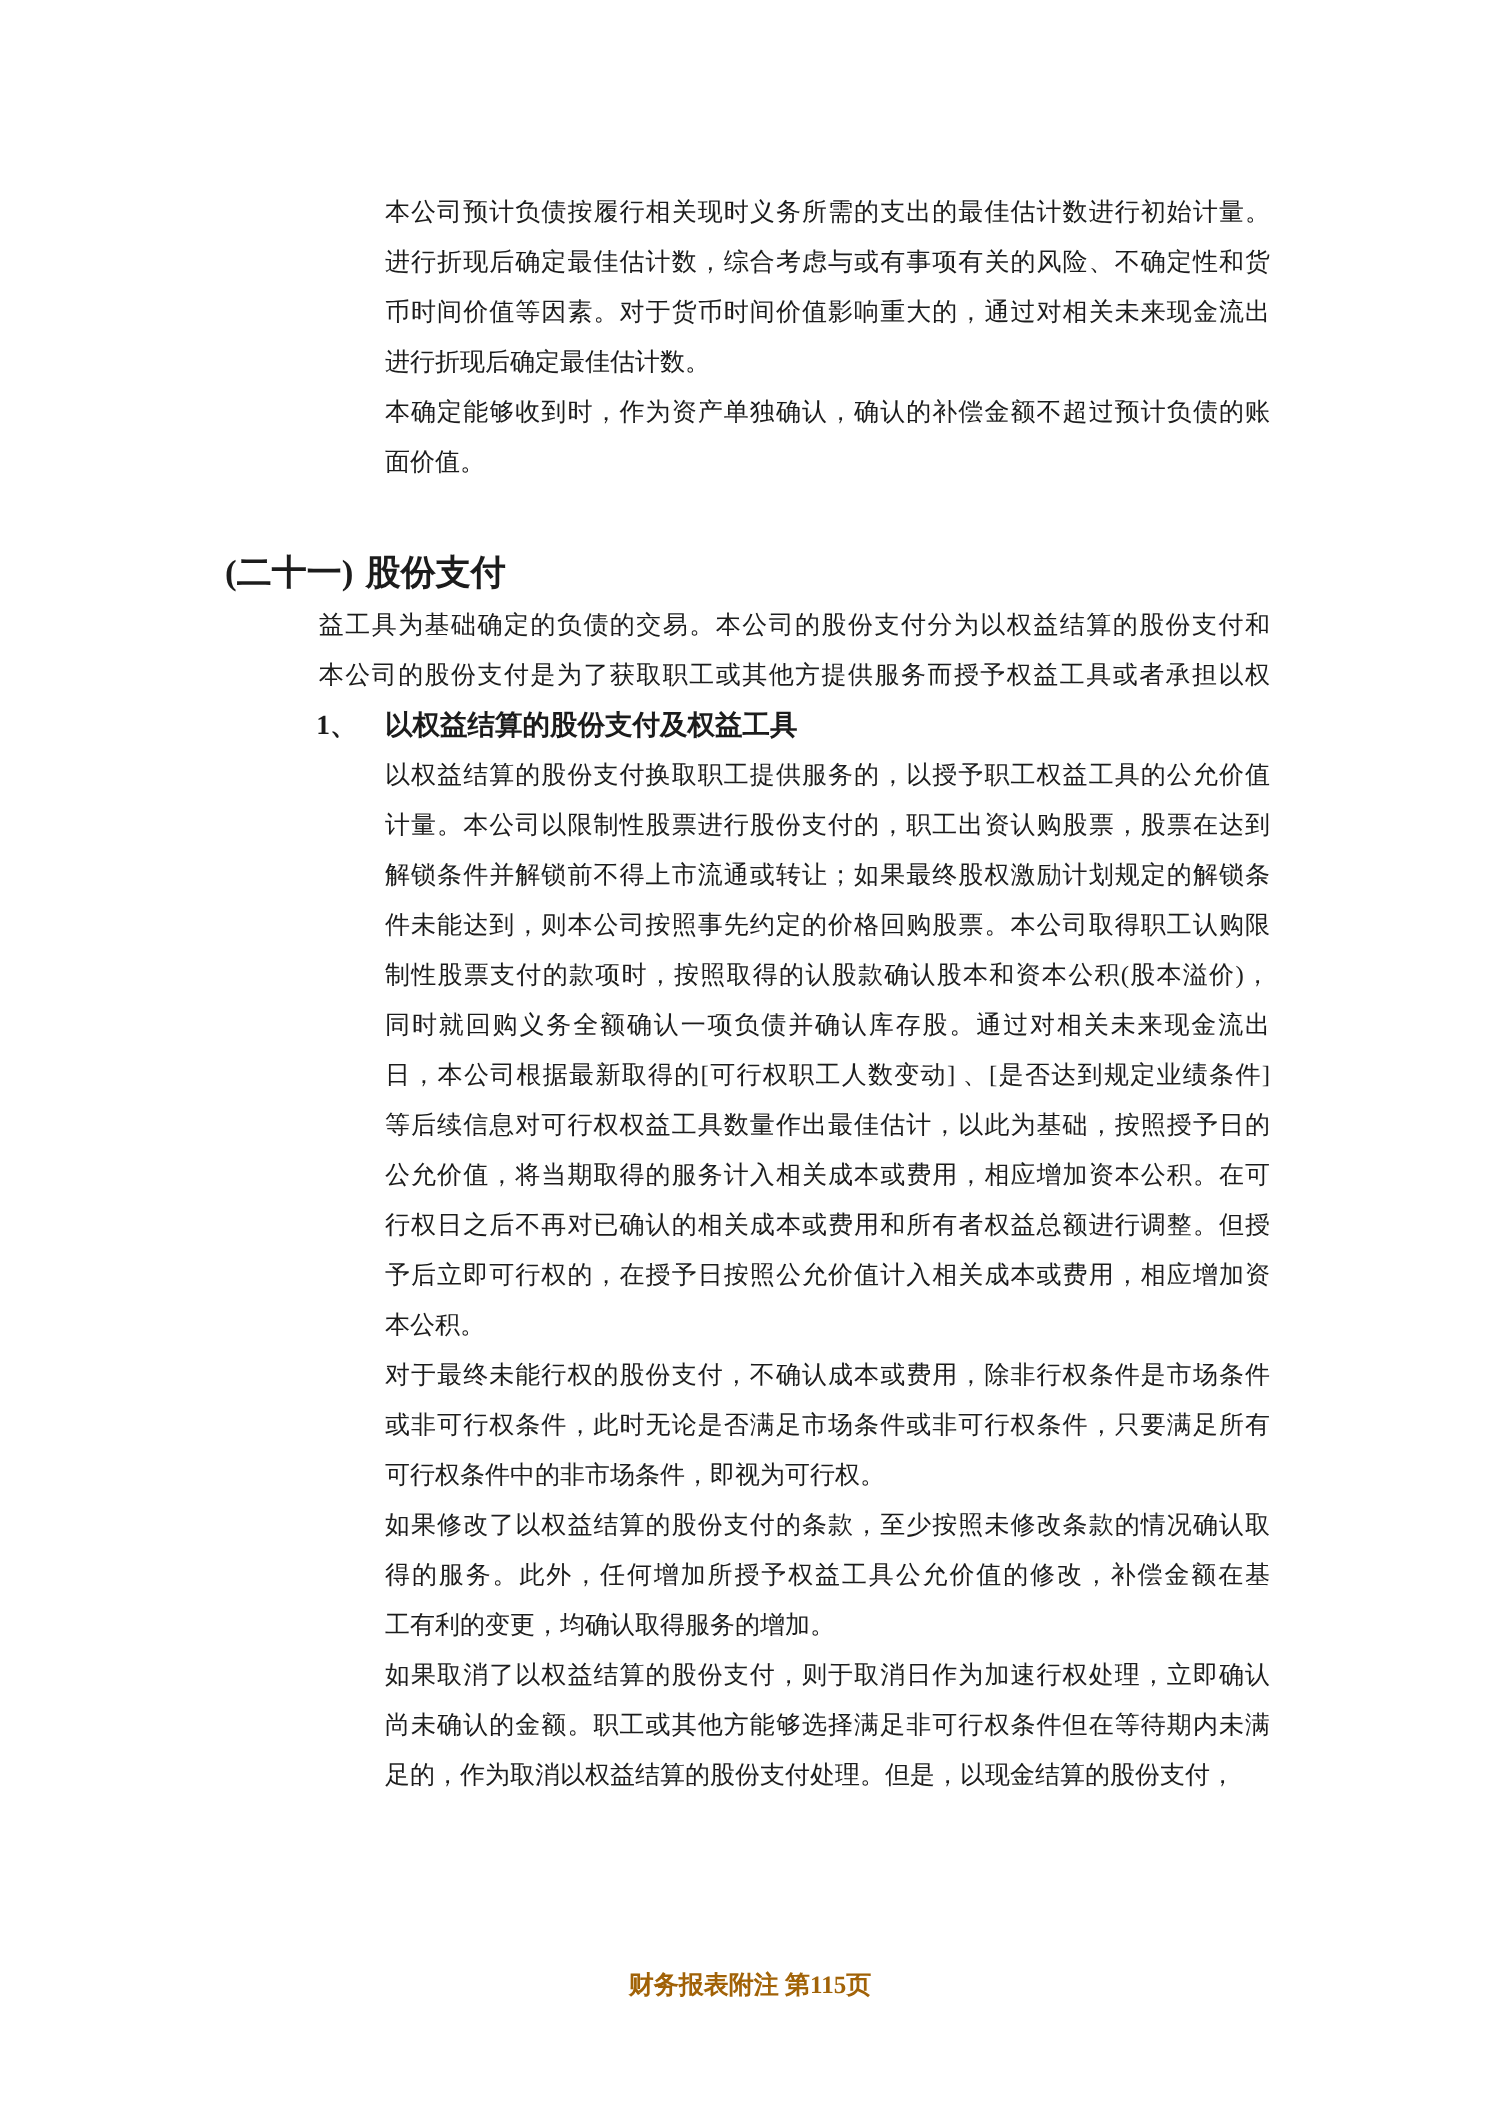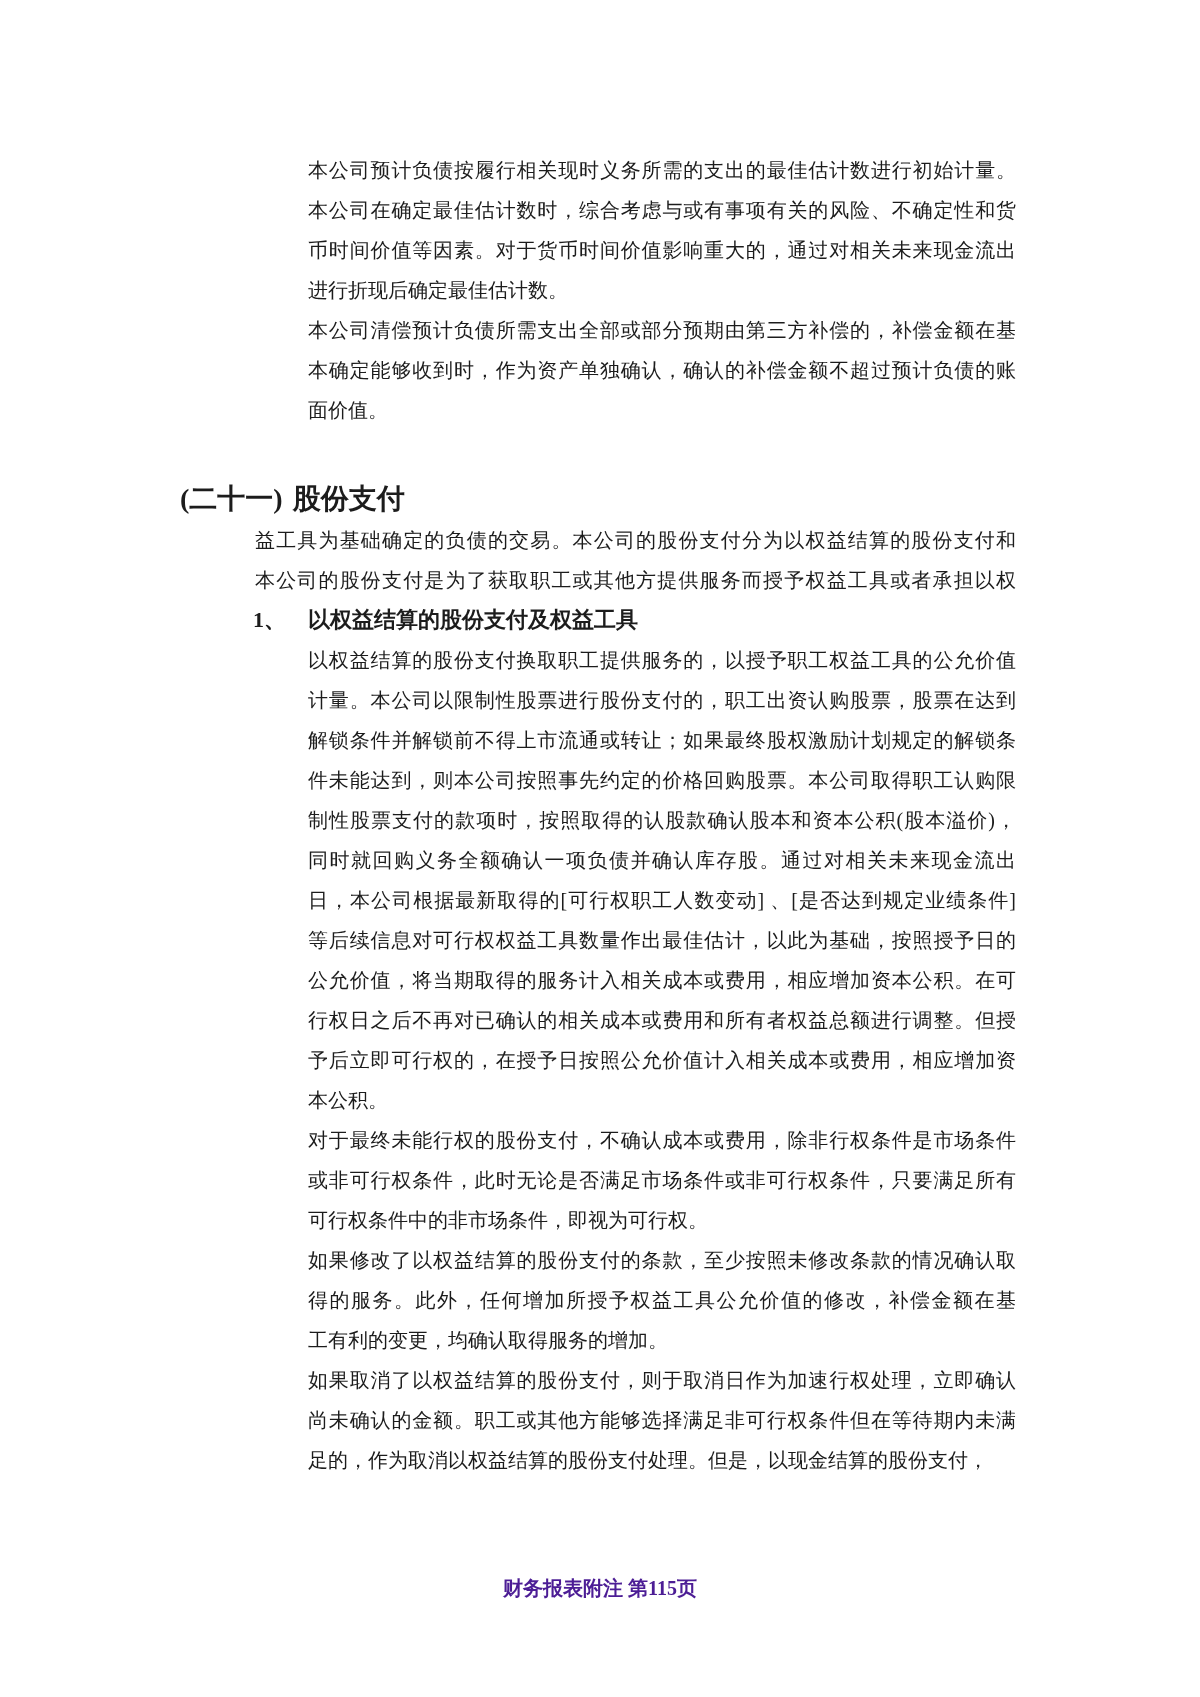--- a/index.html
+++ b/index.html
@@ -44,37 +44,36 @@
   .h1row .num { width:55px; flex:0 0 55px; }
   .footer {
     position:absolute;
     top:1568px;
     left:0;
     width:1200px;
     text-align:center;
     font-size:20px;
     line-height:40px;
     font-weight:600;
-    color:#4c1d95;
+    color:#a16207;
   }
 </style>
 </head>
 <body>
 
 <div class="page">
 
   <div class="para ind2 first-block">
     <div class="line">本公司预计负债按履行相关现时义务所需的支出的最佳估计数进行初始计量。</div>
-    <div class="line">本公司在确定最佳估计数时，综合考虑与或有事项有关的风险、不确定性和货</div>
+    <div class="line">进行折现后确定最佳估计数，综合考虑与或有事项有关的风险、不确定性和货</div>
     <div class="line">币时间价值等因素。对于货币时间价值影响重大的，通过对相关未来现金流出</div>
     <div class="line end">进行折现后确定最佳估计数。</div>
   </div>
 
   <div class="para ind2">
-    <div class="line">本公司清偿预计负债所需支出全部或部分预期由第三方补偿的，补偿金额在基</div>
     <div class="line">本确定能够收到时，作为资产单独确认，确认的补偿金额不超过预计负债的账</div>
     <div class="line end">面价值。</div>
   </div>
 
   <div class="h21">
     <span class="sec-num">(二十一)</span><span>股份支付</span>
   </div>
 
   <div class="para ind1">
     <div class="line">益工具为基础确定的负债的交易。本公司的股份支付分为以权益结算的股份支付和</div>

